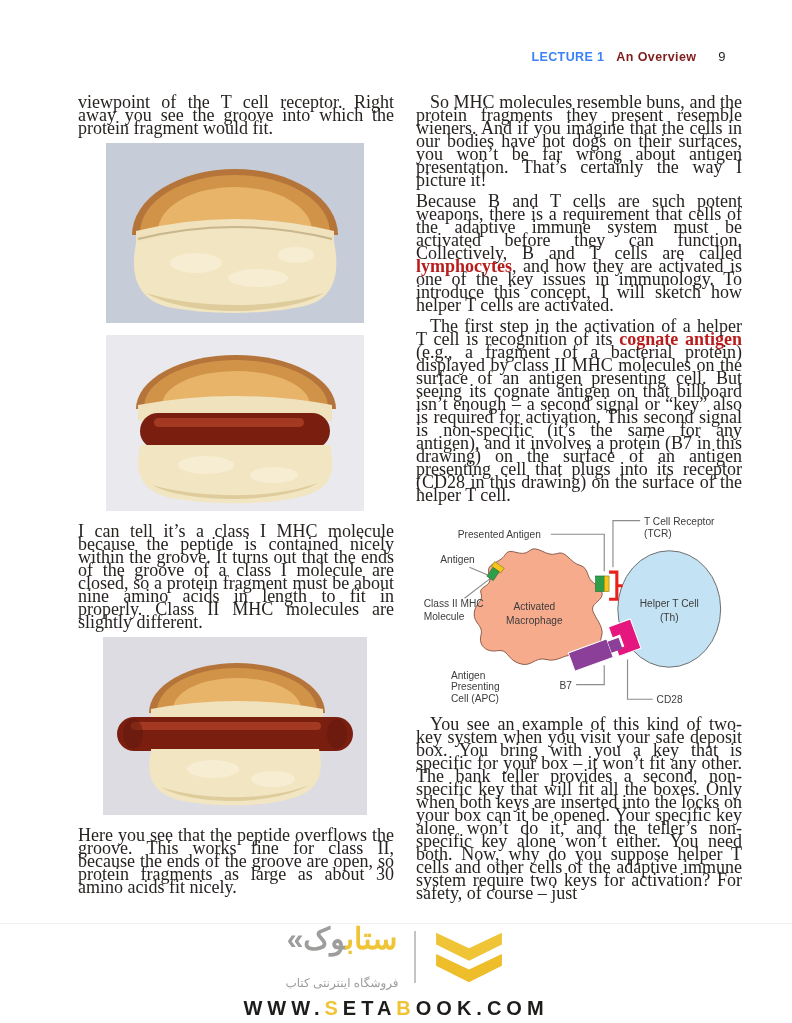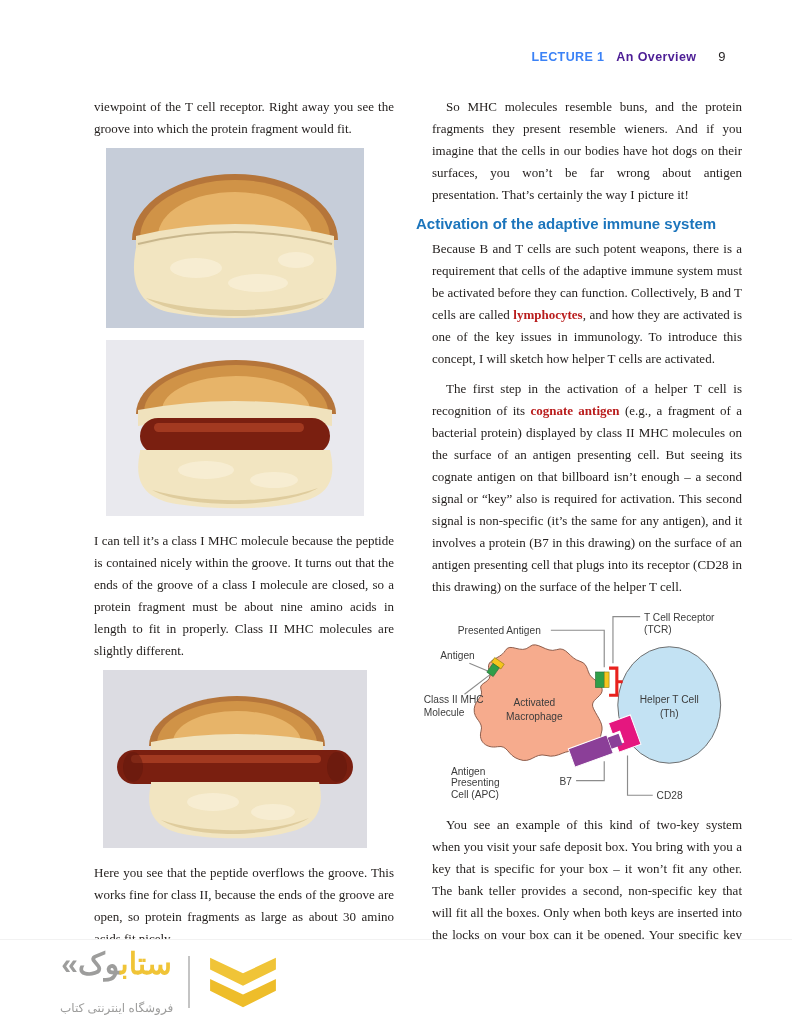--- a/index.html
+++ b/index.html
@@ -3,48 +3,48 @@
 <meta charset="utf-8">
 <style>
   html,body{margin:0;padding:0;background:#ffffff;}
   .page{position:relative;width:792px;height:1023px;background:#ffffff;overflow:hidden;
         font-family:"Liberation Serif",serif;color:#262220;}
 
   
   .header{position:absolute;top:49px;right:66px;font-family:"Liberation Sans",sans-serif;
           font-size:12.5px;font-weight:bold;letter-spacing:.4px;white-space:nowrap;}
   .header .lecture{color:#3b82f6;}
-  .header .section{color:#4c1d95;margin-left:8px;}
+  .header .section{color:#7f1d1d;margin-left:8px;}
   .header .pagenum{color:#231f20;margin-left:18px;font-weight:normal;font-size:13px;}
 
   
   .col{position:absolute;top:96px;}
   .col-left{left:78px;width:316px;}
   .col-right{left:416px;width:326px;}
 
-  p.body{font-size:13px;line-height:22px;text-align:justify;margin:0 0 8px 16px;}
+  p.body{font-size:18px;line-height:13px;text-align:justify;margin:0 0 8px 0;}
   p.no-indent{text-indent:0;}
   p.indent{text-indent:14px;}
   .hl{color:#b91c1c;font-weight:bold;}
 
   h2.section-heading{font-family:"Liberation Sans",sans-serif;color:#1c75bc;
           font-size:15px;line-height:19px;margin:2px 0 5px 0;font-weight:bold;}
 
   figure{margin:0;}
   .photo1{margin:2px 0 8px 28px;}
   .photo2{margin:2px 0 10px 28px;}
   .photo3{margin:2px 0 10px 25px;}
   .diagram-fig{margin:4px 0 8px -2px;}
   .dlabel{font-family:"Liberation Sans",sans-serif;font-size:10.5px;fill:#3c3c3c;}
 
   
-  .footer{position:absolute;left:0;right:0;bottom:0;height:84px;background:#ffffff;
+  .footer{position:absolute;left:0;right:0;bottom:16px;height:84px;background:#ffffff;
           border-top:1px solid #f2f2f2;display:flex;align-items:center;
           justify-content:space-between;padding:0 60px;box-sizing:border-box;
-          font-family:"Liberation Sans",sans-serif;}
+          font-family:"Liberation Sans",sans-serif;flex-direction:column;}
   .brand{display:flex;align-items:center;gap:15px;}
   .wordmark-block{text-align:center;}
   .wordmark{font-size:30px;font-weight:bold;line-height:1;}
   .wm-yellow{color:#f0c437;}
   .wm-gray{color:#9d9d9c;}
   .logo-subtitle{font-size:12px;color:#9d9d9c;margin-top:22px;direction:rtl;}
   .divider{width:2px;height:52px;background:#c4c4c4;}
   .site{text-align:right;}
   .tagline{font-size:16.5px;color:#3c3c3b;direction:rtl;}
   .url{font-size:20px;font-weight:bold;letter-spacing:5px;color:#1d1d1b;margin-top:7px;}
@@ -116,21 +116,20 @@
         <ellipse cx="170" cy="142" rx="22" ry="8" fill="#f9f1d8" opacity="0.7"></ellipse>
       </svg>
     </figure>
 
     <p class="body no-indent">Here you see that the peptide overflows the groove. This works fine for class II, because the ends of the groove are open, so protein fragments as large as about 30 amino acids fit nicely.</p>
   </div>
 
   <div class="col col-right">
     <p class="body indent">So MHC molecules resemble buns, and the protein fragments they present resemble wieners. And if you imagine that the cells in our bodies have hot dogs on their surfaces, you won’t be far wrong about antigen presentation. That’s certainly the way I picture it!</p>
 
-    <h2 class="section-heading">Activation of the adaptive immune system</h2>
 
     <p class="body no-indent"><span>Because B and T cells are such potent weapons, there is a requirement that cells of the adaptive immune system must be activated before they can function. Collectively, B and T cells are called </span><span class="hl">lymphocytes</span><span>, and how they are activated is one of the key issues in immunology. To introduce this concept, I will sketch how helper T cells are activated.</span></p>
 
     <p class="body indent"><span>The first step in the activation of a helper T cell is recognition of its </span><span class="hl">cognate antigen</span><span> (e.g., a fragment of a bacterial protein) displayed by class II MHC molecules on the surface of an antigen presenting cell. But seeing its cognate antigen on that billboard isn’t enough – a second signal or “key” also is required for activation. This second signal is non-specific (it’s the same for any antigen), and it involves a protein (B7 in this drawing) on the surface of an antigen presenting cell that plugs into its receptor (CD28 in this drawing) on the surface of the helper T cell.</span></p>
 
     <figure class="diagram-fig">
       <svg width="330" height="196" viewBox="0 0 340 202">
 
         <g stroke="#8c8c8c" stroke-width="1.2" fill="none">
           <path d="M141,25 H196 V63"></path>
@@ -187,16 +186,17 @@
         <div class="wordmark" dir="rtl"><span class="wm-yellow">ستاب</span><span class="wm-gray">وک</span><span class="wm-gray" dir="ltr">«</span></div>
         <div class="logo-subtitle">فروشگاه اینترنتی کتاب</div>
       </div>
       <div class="divider"></div>
       <svg width="76" height="60" viewBox="0 0 76 62">
         <polygon points="4,6 38,22 72,6 72,18 38,35 4,18" fill="#f0c437"></polygon>
         <polygon points="4,28 38,44 72,28 72,40 38,57 4,40" fill="#eebd2a"></polygon>
       </svg>
     </div>
     <div class="site">
+      <div class="url"><span>WWW.</span><span class="u-yellow">S</span><span>ETA</span><span class="u-yellow">B</span><span>OOK.COM</span></div>
     </div>
   </div>
 
 </div>
 
 </body></html>

